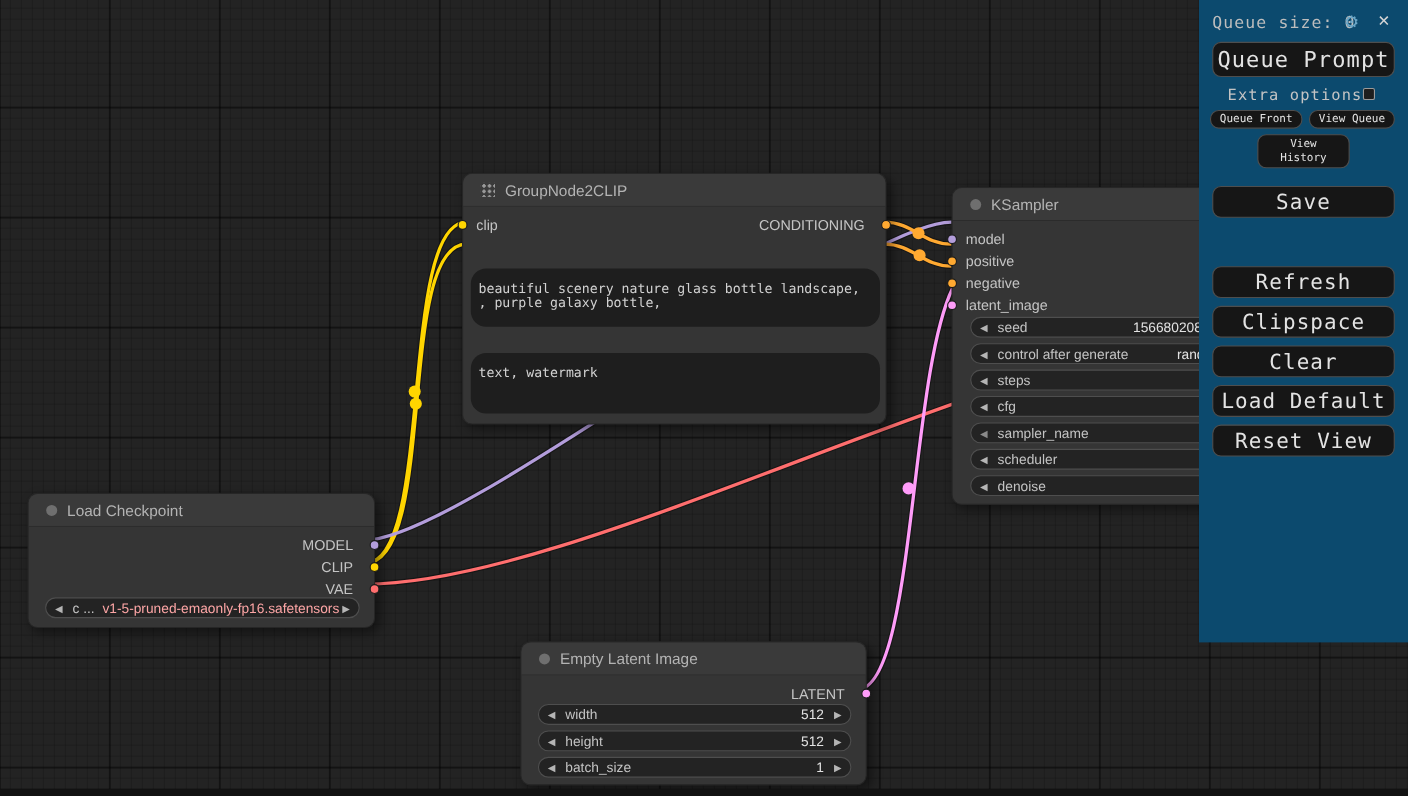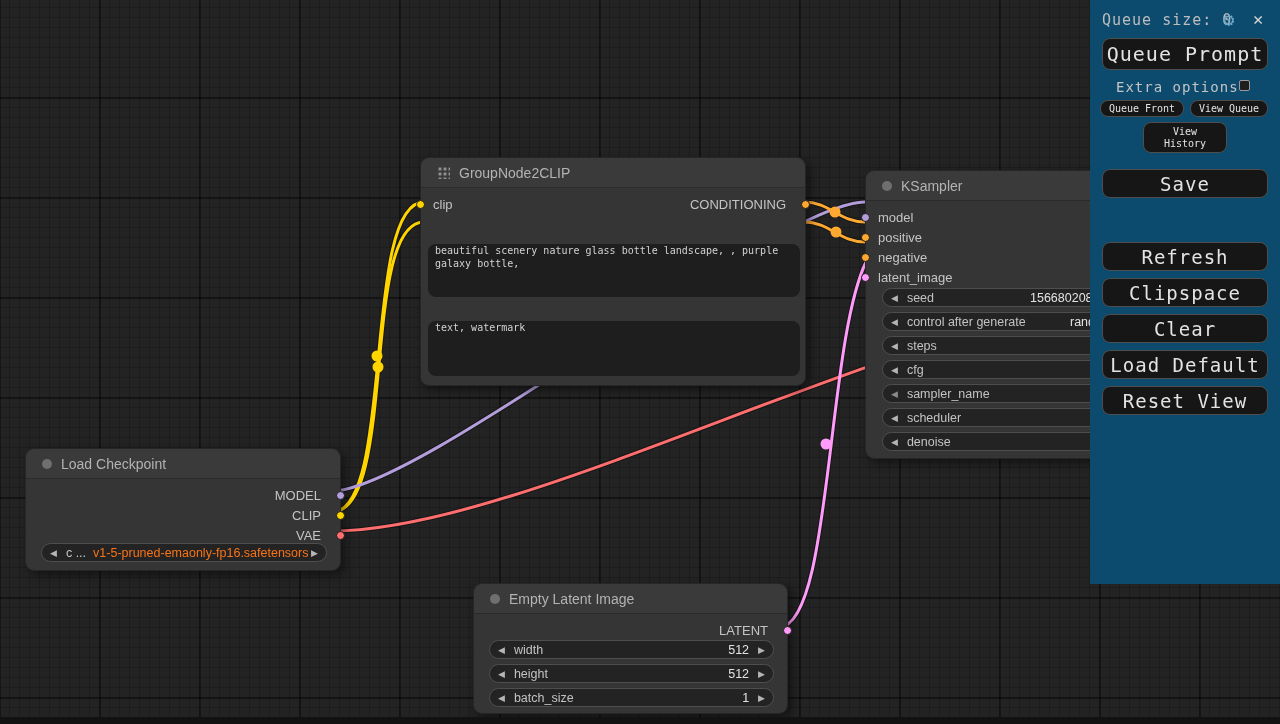--- a/index.html
+++ b/index.html
@@ -57,22 +57,22 @@
     border:1px solid #4e4e4e; display:flex; align-items:center;
     font-size:12.5px; color:#c3c3c3; padding:0 8px; white-space:nowrap; overflow:hidden;
   }
   .warr { font-size:9px; color:#b5b5b5; flex:0 0 auto; }
   .wlabel { margin-left:9px; color:#c3c3c3; }
   .wvalue { margin-left:auto; margin-right:9px; color:#e2e2e2; }
   .wvalue-abs { position:absolute; color:#e2e2e2; }
   .warr-r { margin-left:auto; }
 
   .prompt-box {
-    position:absolute; background:#1e1e1e; border-radius:8px; padding:0 7px;
-    font-family:"DejaVu Sans Mono", monospace; font-size:10px; line-height:13px;
+    position:absolute; background:#1e1e1e; border-radius:14px; padding:12px 7px;
+    font-family:"DejaVu Sans Mono", monospace; font-size:12px; line-height:13px;
     color:#d2d2d2; overflow:hidden; white-space:pre-wrap; word-break:break-word;
   }
 
   
   .sidebar {
     position:absolute; left:1090px; top:0; width:190px; height:584px; z-index:10;
     background:#0c4a6e; font-family:"DejaVu Sans Mono", monospace; color:#c8c8c8;
   }
   .queue-size { position:absolute; left:12px; top:11px; font-size:15px; color:#bdbdbd; letter-spacing:1px; }
   .gear { position:absolute; left:133px; top:8px; font-size:19px; color:var(--gear-icon); cursor:pointer; }
@@ -234,21 +234,21 @@
     <div class="port-row">
         <span class="p-out">
       <span class="plabel">VAE</span>
       <span class="pdot dot-vae"></span>
         </span>
     </div>
   </div>
   <div class="widget" style="left:15px; top:94px; width:286px;">
     <span class="warr">◀</span>
     <span class="wlabel">c ...</span>
-    <span style="margin-left:7px; color:#f97316;">v1-5-pruned-emaonly-fp16.safetensors</span>
+    <span style="margin-left:7px; color:#fca5a5;">v1-5-pruned-emaonly-fp16.safetensors</span>
     <span class="warr warr-r">▶</span>
   </div>
 </div>
 
 <div class="node" style="left:473px; top:583px; width:315px; height:131px;">
   <div class="node-header">
     <span class="collapse-dot"></span>
     <span>Empty Latent Image</span>
   </div>
   <div class="ports">

